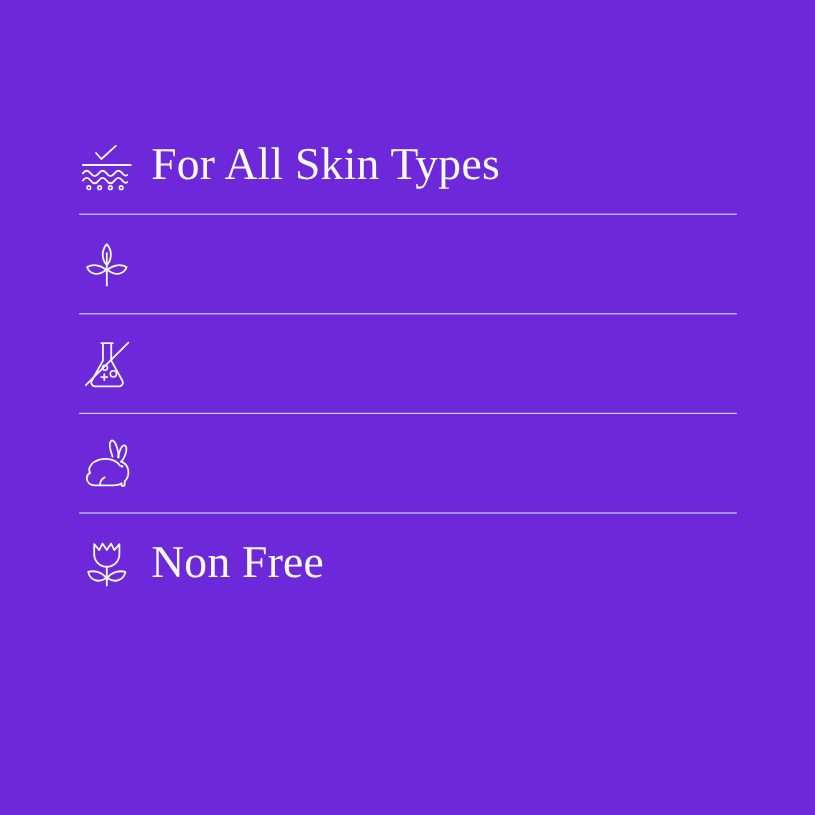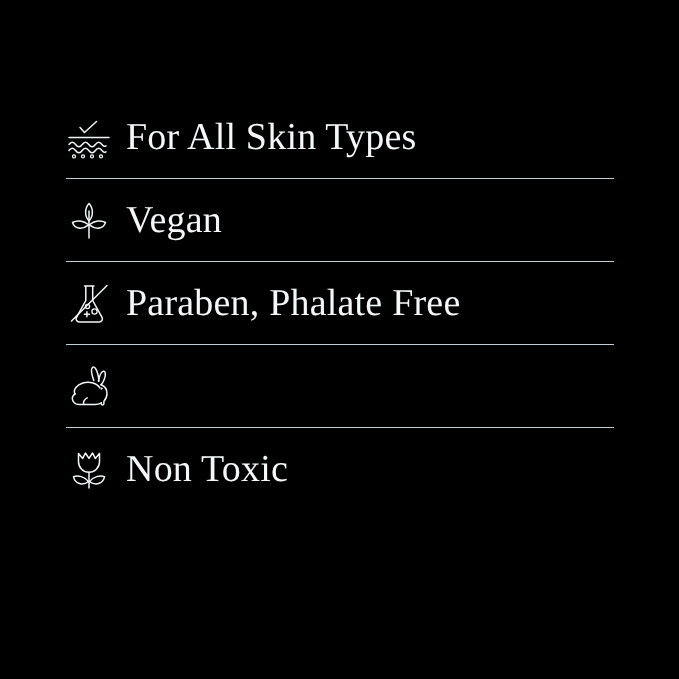--- a/index.html
+++ b/index.html
@@ -9,21 +9,21 @@
   body {
     width: 679px;
     height: 679px;
     overflow: hidden;
     font-family: "Liberation Serif", "DejaVu Serif", serif;
   }
   #panel {
     position: relative;
     width: 679px;
     height: 679px;
-    background: #000000;
+    background: #6d28d9;
     box-sizing: border-box;
   }
   #feature-list {
     position: absolute;
     left: 66px;
     top: 96px;
     width: 548px;
   }
   .feature-row {
     position: relative;
@@ -101,36 +101,34 @@
 
     <div class="feature-row">
       <div class="icon-cell">
         <svg width="46" height="46" viewBox="0 0 46 46" aria-hidden="true">
           <line class="stroke" x1="23" y1="14" x2="23" y2="41"></line>
           <path class="stroke" d="M23 6.5 C27.5 11.5 27.5 19 23 24 C18.5 19 18.5 11.5 23 6.5 Z"></path>
           <path class="stroke" d="M22.6 27.8 C17.5 23.5 11 23 6.5 25.5 C8.5 31.5 15.5 33.5 22.6 27.8 Z"></path>
           <path class="stroke" d="M23.4 27.8 C28.5 23.5 35 23 39.5 25.5 C37.5 31.5 30.5 33.5 23.4 27.8 Z"></path>
         </svg>
       </div>
-      <div class="feature-label">Vegan</div>
     </div>
 
     <div class="divider"></div>
 
     <div class="feature-row">
       <div class="icon-cell">
         <svg width="46" height="46" viewBox="0 0 46 46" aria-hidden="true">
           <path class="stroke" d="M18.5 6 L28 6 M19.8 6 L19.8 20.5 L10.5 37.3 C9.3 39.5 10.8 42 13.3 42 L33.2 42 C35.7 42 37.2 39.5 36 37.3 L26.7 20.5 L26.7 6"></path>
           <circle class="dot" cx="21.5" cy="26.5" r="2.1"></circle>
           <circle class="dot" cx="28.5" cy="31.5" r="2.6"></circle>
           <path class="stroke" d="M18.4 34.2 L23.4 34.2 M20.9 31.7 L20.9 36.7"></path>
           <line class="stroke" x1="5.5" y1="41" x2="41" y2="5.5"></line>
         </svg>
       </div>
-      <div class="feature-label">Paraben, Phalate Free</div>
     </div>
 
     <div class="divider"></div>
 
     <div class="feature-row">
       <div class="icon-cell">
         <svg width="48" height="46" viewBox="0 0 48 46" aria-hidden="true">
           <path class="stroke" d="M27.8 17.5 C25.6 11.5 24.6 6.5 26.4 4.6 C28.2 2.8 30.6 6.0 31.8 11.0 C32.6 14.2 32.9 16.6 32.9 18.2"></path>
           <path class="stroke" d="M32.4 18.2 C33.4 13.0 35.2 8.6 37.3 8.2 C39.6 7.8 40.0 11.8 38.4 16.0 C37.3 18.9 36.0 20.8 35.0 21.9"></path>
           <path class="stroke" d="M34.9 21.5 C38.5 23.0 41.0 26.5 41.0 30.6 C41.0 33.6 39.8 36.3 37.9 38.2 L37.9 40.5 C37.9 41.3 37.3 41.9 36.5 41.9 C35.7 41.9 35.1 41.3 35.1 40.5 L35.1 39.9"></path>
@@ -146,17 +144,17 @@
 
     <div class="feature-row">
       <div class="icon-cell">
         <svg width="46" height="46" viewBox="0 0 46 46" aria-hidden="true">
           <path class="stroke" d="M12.5 7.5 L12.5 15.8 C12.5 21.6 17.2 26.3 23 26.3 C28.8 26.3 33.5 21.6 33.5 15.8 L33.5 7.5 L29.3 12.4 L26.6 7.0 L23 12.4 L19.4 7.0 L16.7 12.4 Z"></path>
           <line class="stroke" x1="23" y1="26.3" x2="23" y2="42"></line>
           <path class="stroke" d="M22.6 35.6 C18.6 30.4 12.0 29.2 7.5 30.6 C8.6 36.8 15.4 40.6 22.6 35.6 Z"></path>
           <path class="stroke" d="M23.4 35.6 C27.4 30.4 34.0 29.2 38.5 30.6 C37.4 36.8 30.6 40.6 23.4 35.6 Z"></path>
         </svg>
       </div>
-      <div class="feature-label">Non Toxic</div>
+      <div class="feature-label">Non Free</div>
     </div>
 
   </div>
 </div>
 
 </body></html>

